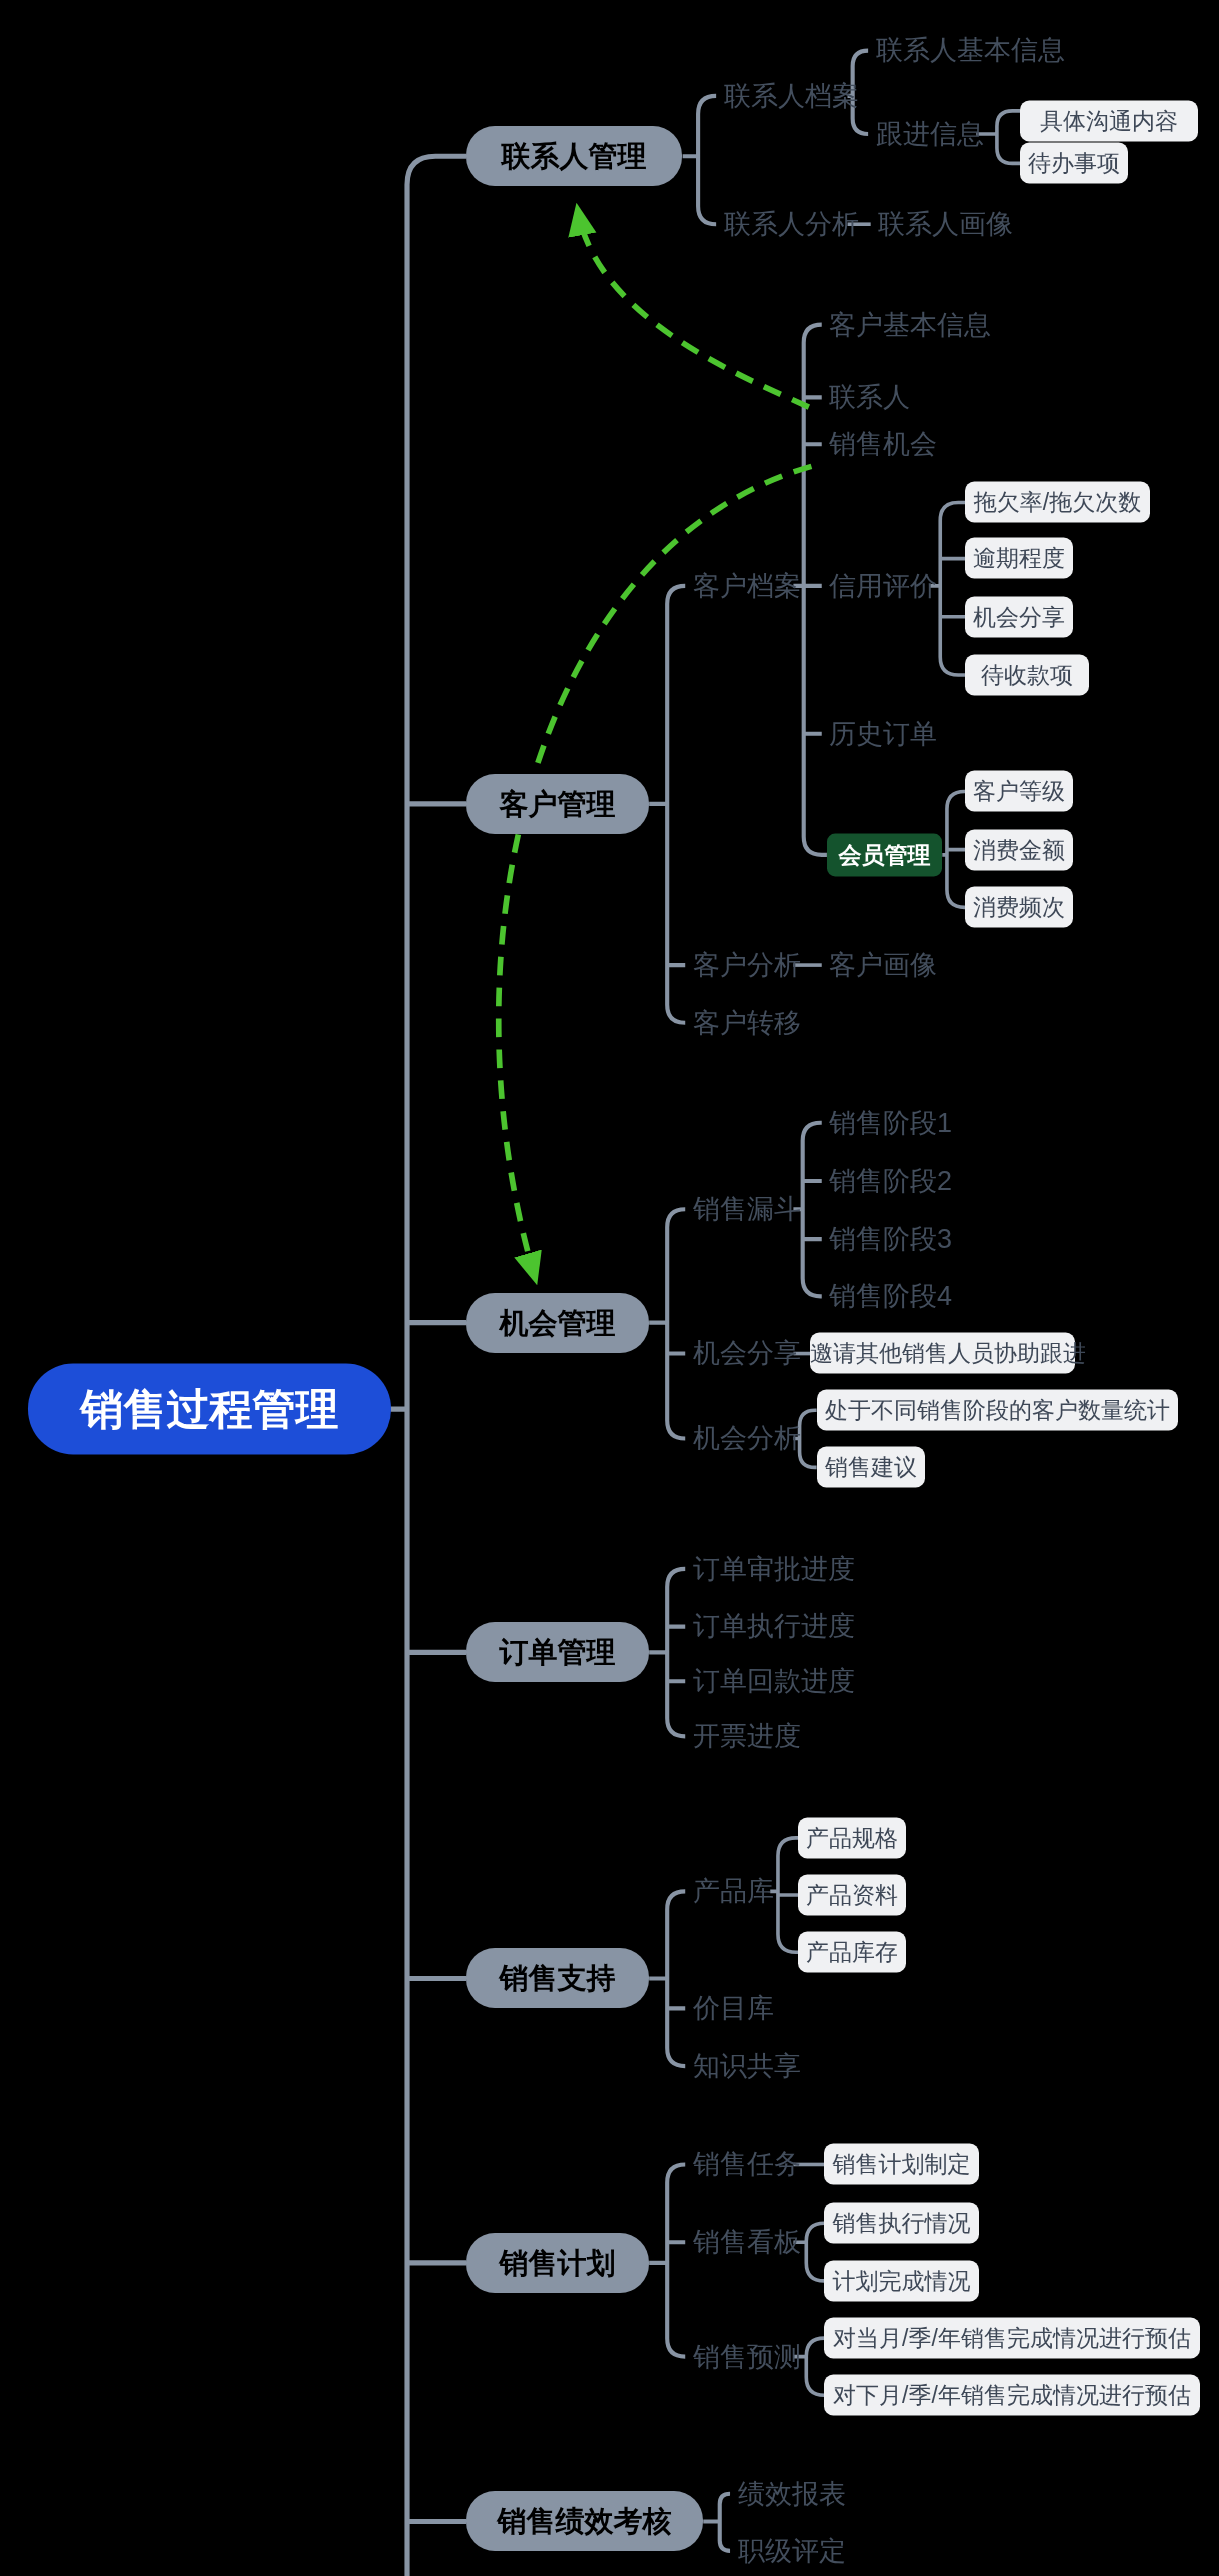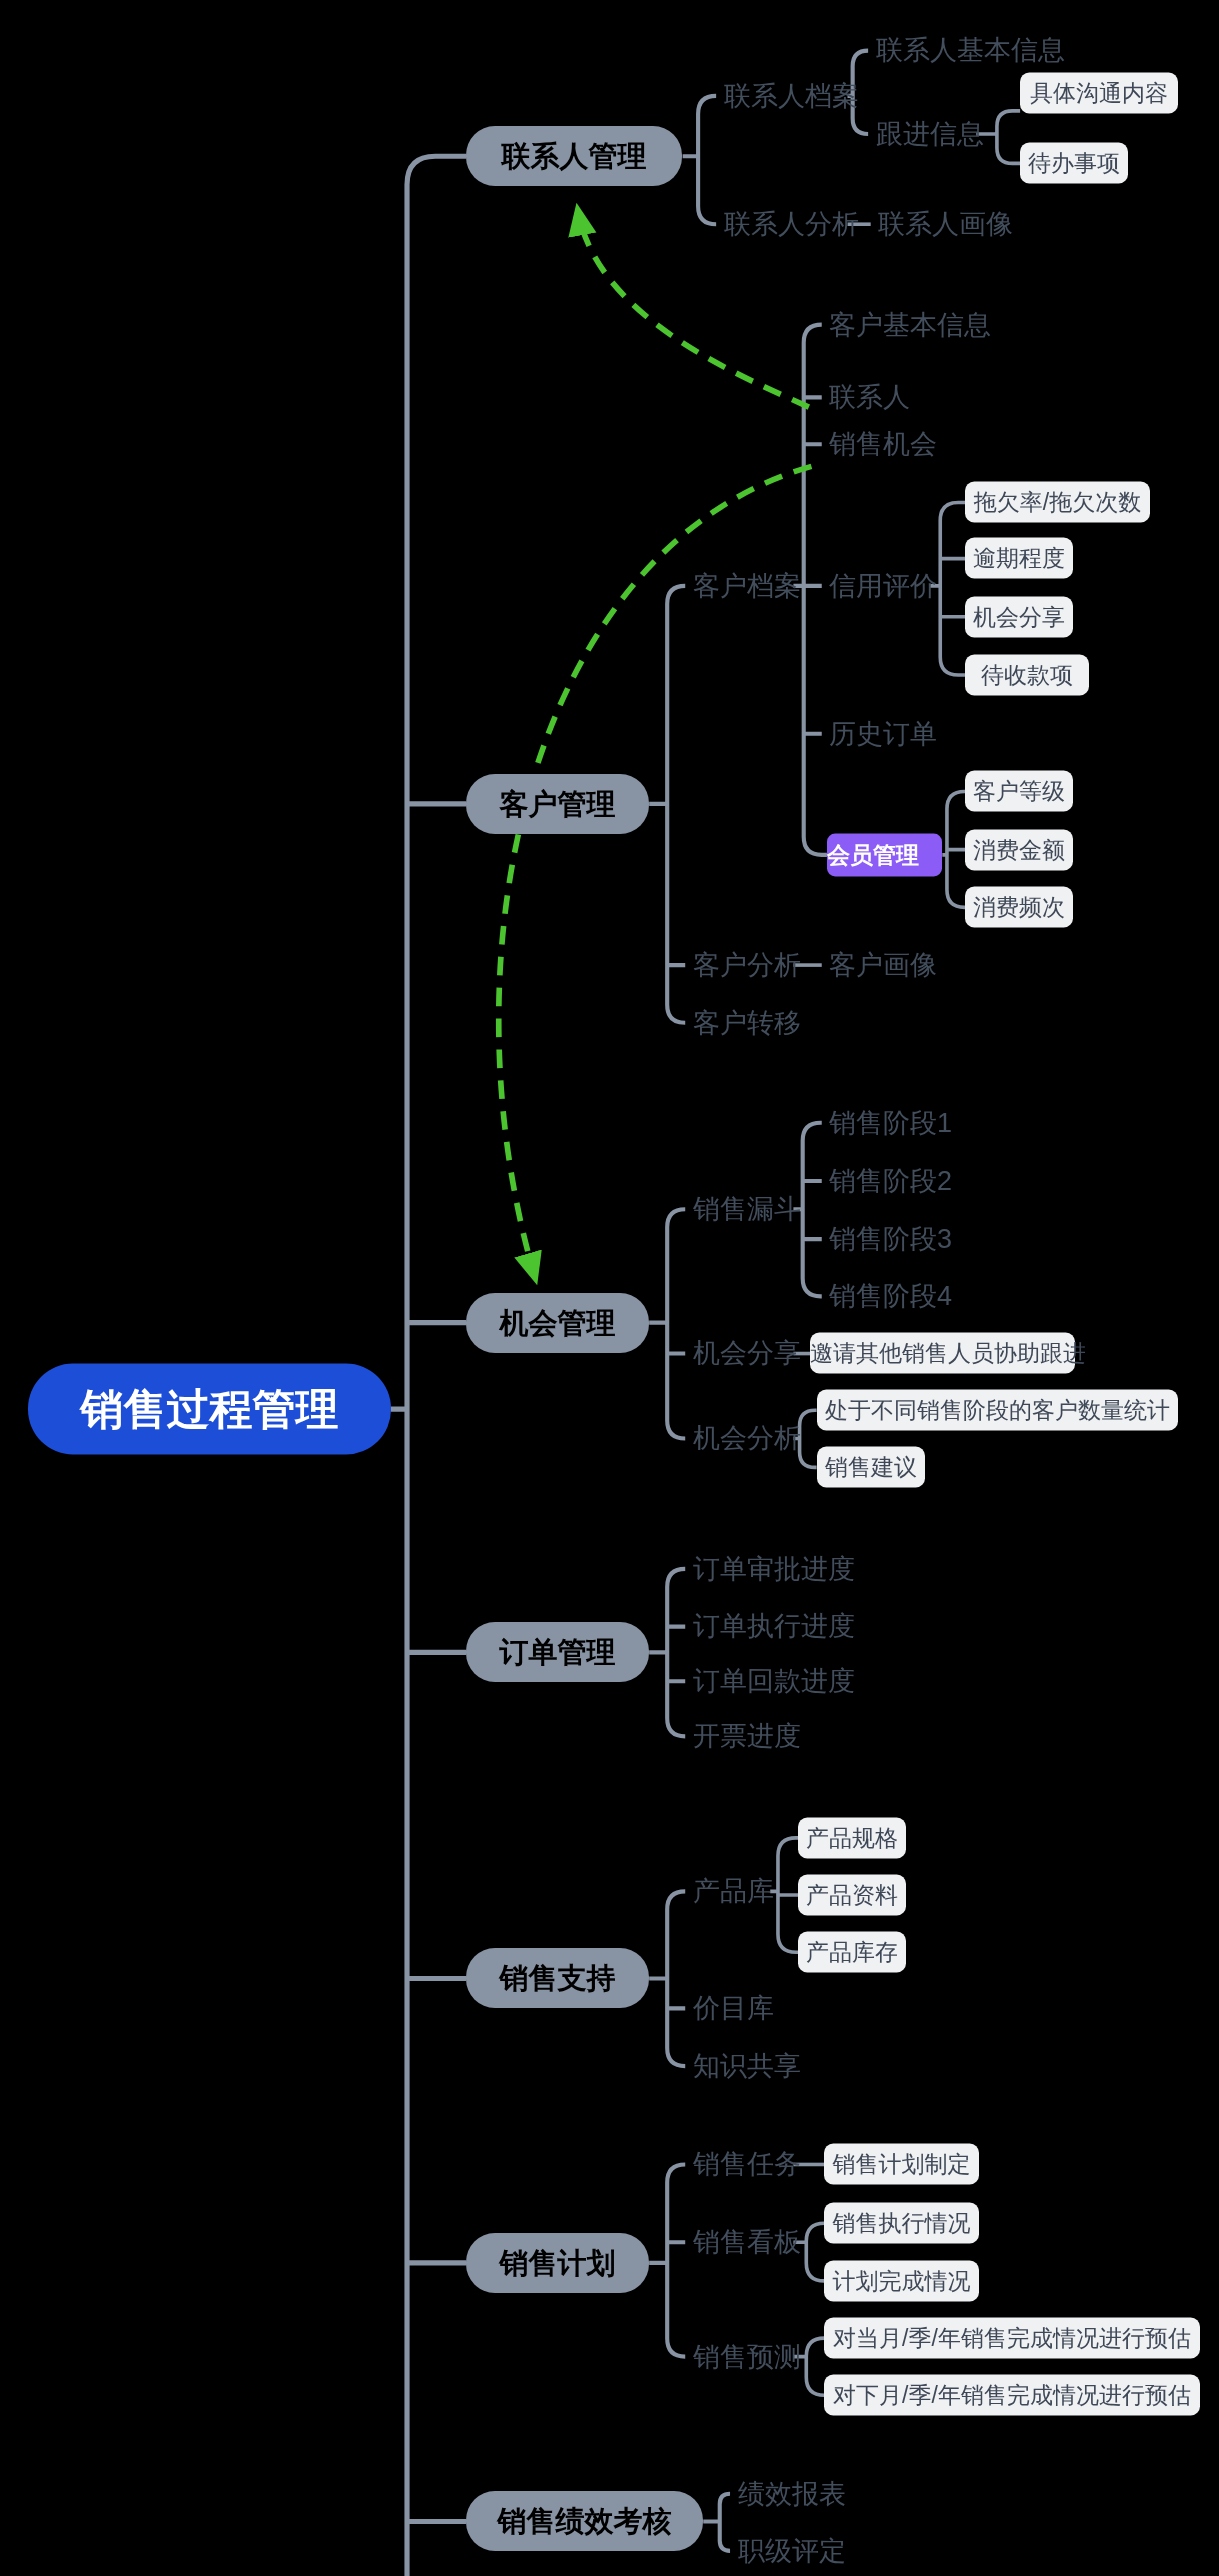--- a/index.html
+++ b/index.html
@@ -23,22 +23,22 @@
   .lbl{
     color:#434E5D;font-size:27px;line-height:31px;height:31px;
   }
   
   .box{
     background:#F0F1F3;color:#3E4857;font-size:23px;
     height:41px;line-height:41px;text-align:center;border-radius:9.3px;
   }
   
   .ybox{
-    background:#8b5cf6;color:#fff;font-weight:bold;font-size:23px;
-    height:43px;line-height:43px;border-radius:8.2px;
+    background:#14532d;color:#fff;font-weight:bold;font-size:23px;
+    height:43px;line-height:43px;text-align:center;border-radius:8.2px;
   }
 </style>
 </head>
 <body>
 
 <svg class="wires" width="1220" height="2721" viewBox="0 0 2368 5281">
   <defs>
     <marker id="ah" viewBox="0 0 30 30" refX="22" refY="15" markerWidth="64" markerHeight="64" markerUnits="userSpaceOnUse" orient="auto">
       <path d="M0,2 L30,15 L0,28 Z" fill="#4CC42F"></path>
     </marker>
@@ -111,21 +111,21 @@
     <path marker-end="url(#ah)" d="M 1575 905 C 1030 1060 855 1850 1038 2478"></path>
   </g>
 </svg>
 
 <div class="el rootnode" style="left:28px;top:1409px;width:363px">销售过程管理</div>
 
 <div class="el node" style="left:466px;top:156px;width:216px">联系人管理</div>
 <div class="el lbl" style="left:724px;top:96px">联系人档案</div>
 <div class="el lbl" style="left:876px;top:50px">联系人基本信息</div>
 <div class="el lbl" style="left:876px;top:134px">跟进信息</div>
-<div class="el box" style="left:1020px;top:93px;width:158px">具体沟通内容</div>
+<div class="el box" style="left:1020px;top:121px;width:178px">具体沟通内容</div>
 <div class="el box" style="left:1020px;top:163px;width:108px">待办事项</div>
 <div class="el lbl" style="left:724px;top:224px">联系人分析</div>
 <div class="el lbl" style="left:878px;top:224px">联系人画像</div>
 
 <div class="el node" style="left:466px;top:804px;width:183px">客户管理</div>
 <div class="el lbl" style="left:693px;top:586px">客户档案</div>
 <div class="el lbl" style="left:829px;top:325px">客户基本信息</div>
 <div class="el lbl" style="left:829px;top:397px">联系人</div>
 <div class="el lbl" style="left:829px;top:444px">销售机会</div>
 <div class="el lbl" style="left:829px;top:586px">信用评价</div>

